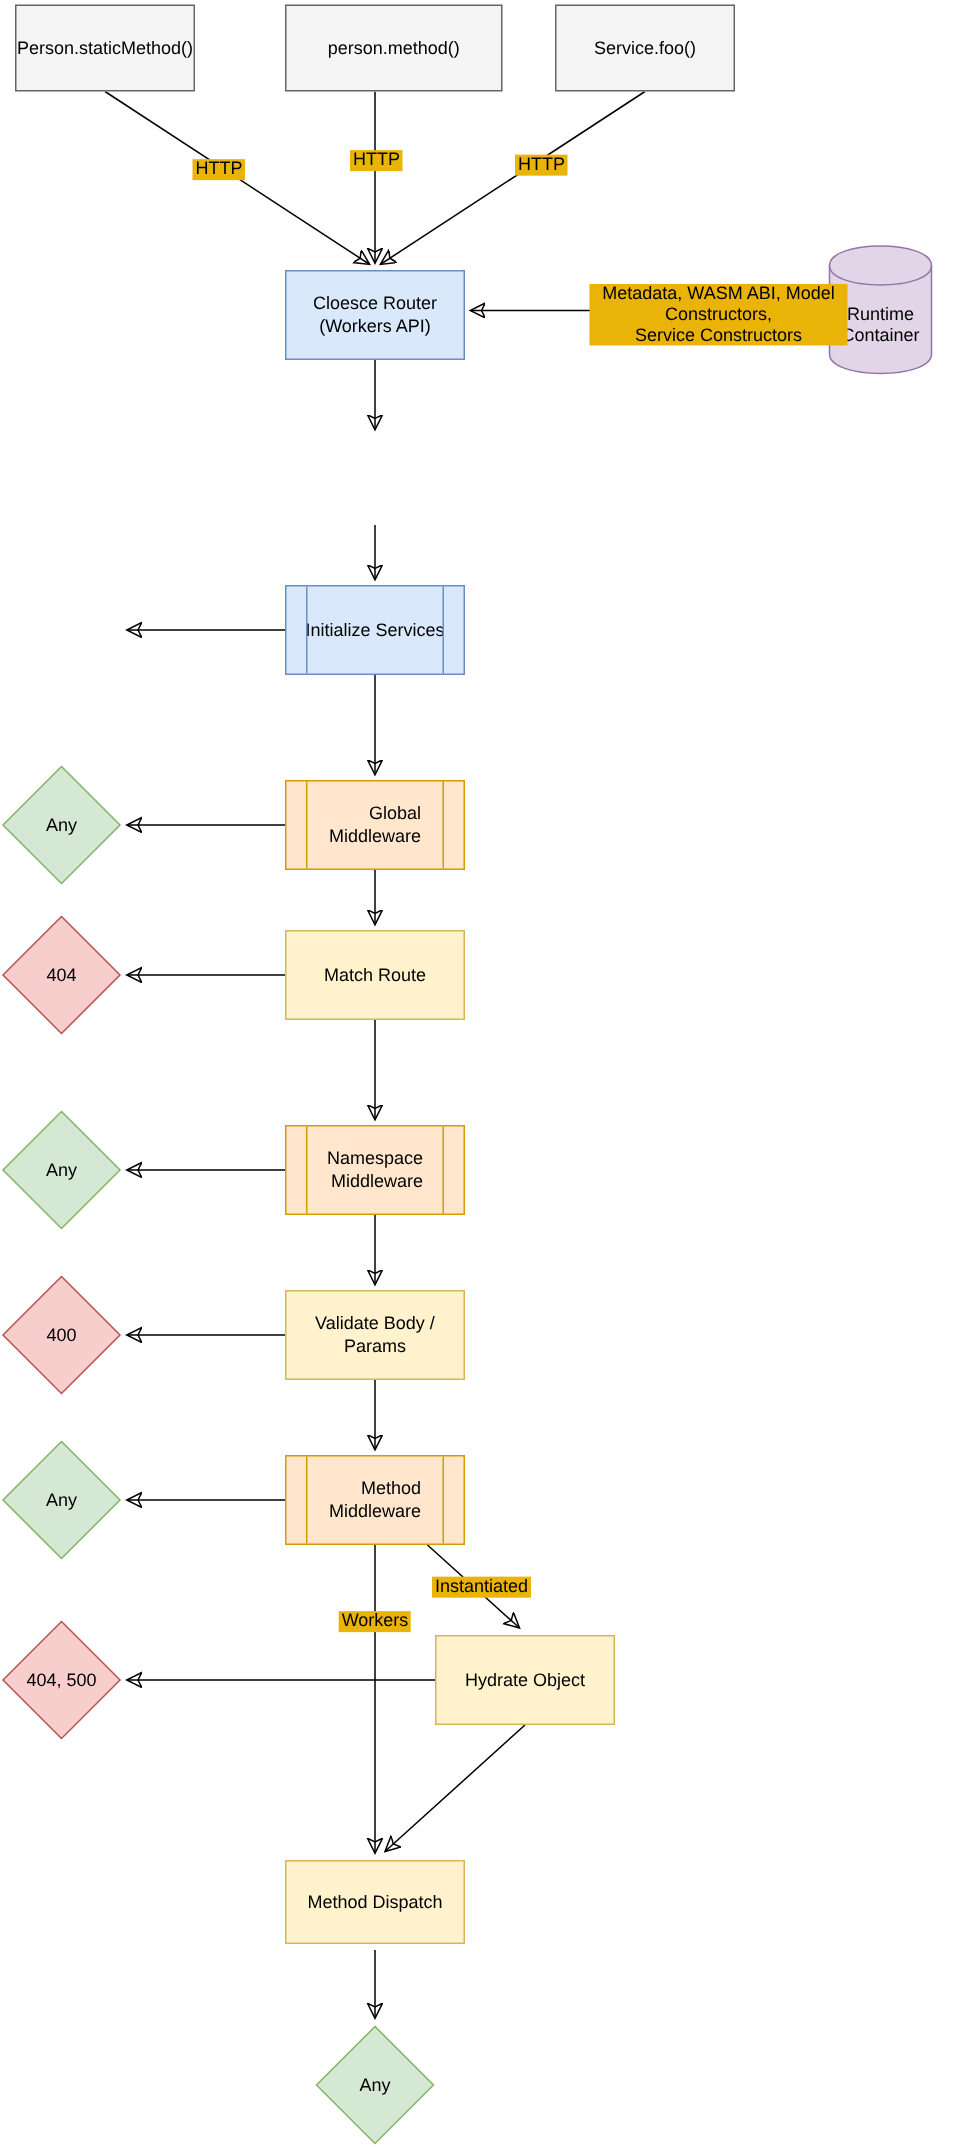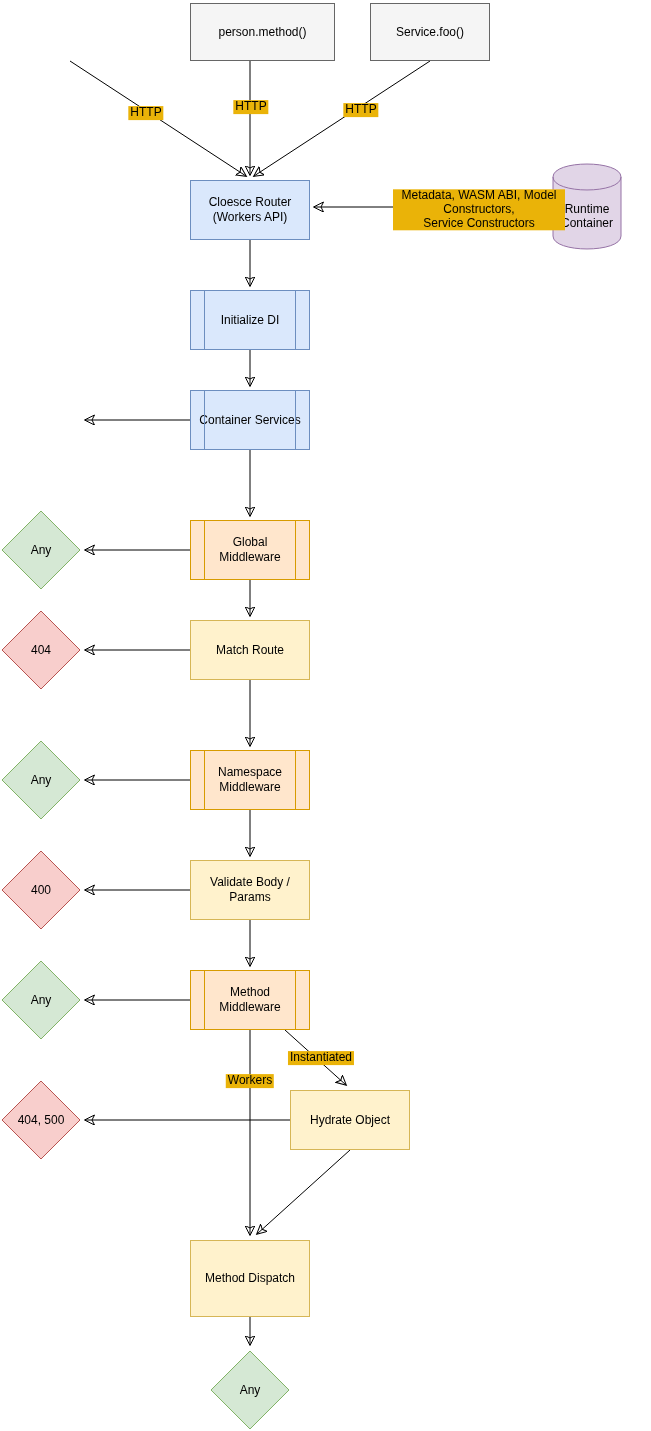--- a/index.html
+++ b/index.html
@@ -12,21 +12,21 @@
   #edges line, #edges path { stroke:#000; stroke-width:1; fill:none; }
 
   .node {
     position:absolute; box-sizing:border-box;
     display:flex; align-items:center; justify-content:center;
     text-align:center; white-space:pre-line; line-height:1.25;
   }
   .rect   { border:1px solid; }
   .gray   { background:#f5f5f5; border-color:#666666; }
   .blue   { background:#dae8fc; border-color:#6c8ebf; }
-  .orange { background:#ffe6cc; border-color:#d79b00; }
+  .orange { background:#ffe6cc; border-color:#d79b00;text-align:right; }
   .yellow { background:#fff2cc; border-color:#d6b656; }
 
   .process .bar { position:absolute; top:0; bottom:0; width:0; border-left:1px solid; }
   .process.blue .bar   { border-color:#6c8ebf; }
   .process.orange .bar { border-color:#d79b00; }
   .bar.l { left:13px; } .bar.r { right:13px; }
 
   .diamond { position:absolute; }
   .diamond svg { position:absolute; left:0; top:0; }
   .diamond .dlabel {
@@ -79,45 +79,41 @@
     <line x1="190" y1="890" x2="85" y2="890" marker-end="url(#arrow)"></line>
     <line x1="250" y1="920" x2="250" y2="966" marker-end="url(#arrow)"></line>
     <line x1="190" y1="1000" x2="85" y2="1000" marker-end="url(#arrow)"></line>
     <line x1="250" y1="1030" x2="250" y2="1235" marker-end="url(#arrow)"></line>
     <line x1="285" y1="1030" x2="346" y2="1085" marker-end="url(#arrow)"></line>
     <line x1="290" y1="1120" x2="85" y2="1120" marker-end="url(#arrow)"></line>
     <line x1="350" y1="1150" x2="257" y2="1234" marker-end="url(#arrow)"></line>
     <line x1="250" y1="1300" x2="250" y2="1345" marker-end="url(#arrow)"></line>
   </svg>
 
+  <div class="node rect gray" style="left:10px;top:3px;width:120px;height:58px">Person.staticMethod()</div>
   <div class="node rect gray" style="left:190px;top:3px;width:145px;height:58px">person.method()</div>
   <div class="node rect blue" style="left:190px;top:180px;width:120px;height:60px">Cloesce Router
 (Workers API)</div>
 
   <div class="node rect gray" style="left:370px;top:3px;width:120px;height:58px">Service.foo()</div>
 
   <div class="cylinder" style="left:552px;top:163px;width:70px;height:87px">
     <svg width="70" height="87" viewBox="0 0 70 87">
       <path class="cyl-shape" d="M1,14 C1,-3.3 69,-3.3 69,14 L69,73 C69,90.3 1,90.3 1,73 Z"></path>
       <path class="cyl-arc" d="M1,14 C1,31.3 69,31.3 69,14"></path>
     </svg>
     <div class="clabel">Runtime
 Container</div>
   </div>
 
-  <div class="node rect blue process" style="left:190px;top:290px;width:120px;height:60px">
-    <div class="bar l"></div>
-    <div class="bar r"></div>
-    <span>Initialize DI</span>
-  </div>
 
   <div class="node rect blue process" style="left:190px;top:390px;width:120px;height:60px">
     <div class="bar l"></div>
     <div class="bar r"></div>
-    <span>Container Services</span>
+    <span>Initialize Services</span>
   </div>
 
   <div class="node rect orange process" style="left:190px;top:520px;width:120px;height:60px">
     <div class="bar l"></div>
     <div class="bar r"></div>
     <span>Global
 Middleware</span>
   </div>
 
   <div class="node rect yellow" style="left:190px;top:620px;width:120px;height:60px">Match Route</div>
@@ -134,21 +130,21 @@
 
   <div class="node rect orange process" style="left:190px;top:970px;width:120px;height:60px">
     <div class="bar l"></div>
     <div class="bar r"></div>
     <span>Method
 Middleware</span>
   </div>
 
   <div class="node rect yellow" style="left:290px;top:1090px;width:120px;height:60px">Hydrate Object</div>
 
-  <div class="node rect yellow" style="left:190px;top:1240px;width:120px;height:77px">Method Dispatch</div>
+  <div class="node rect yellow" style="left:190px;top:1240px;width:120px;height:56px">Method Dispatch</div>
 
 
   <div class="diamond" style="left:1px;top:510px;width:80px;height:80px">
     <svg width="80" height="80" viewBox="0 0 80 80">
       <polygon class="poly-green" points="40,1 79,40 40,79 1,40"></polygon>
       </svg>
     <span class="dlabel">Any</span>
   </div>
 
   <div class="diamond" style="left:1px;top:610px;width:80px;height:80px">

